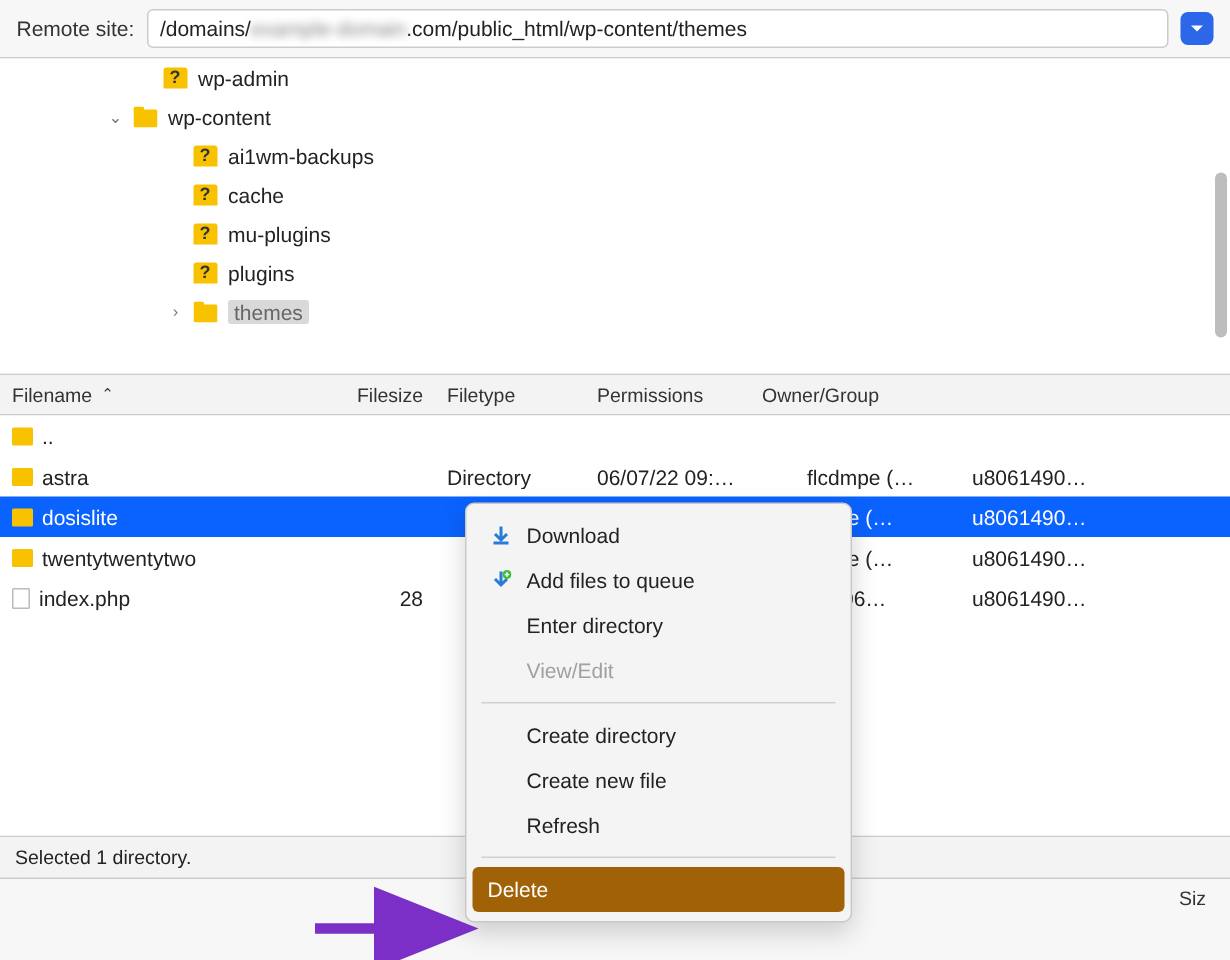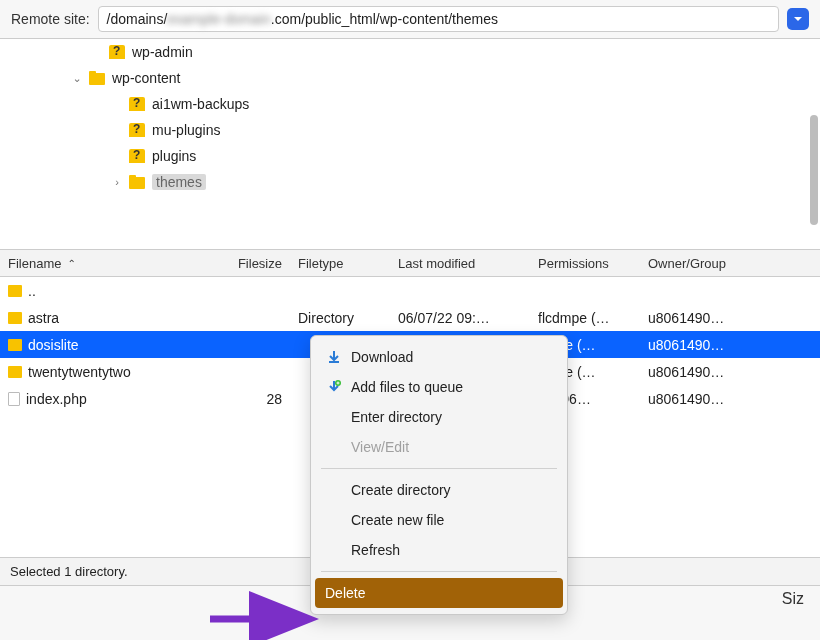--- a/index.html
+++ b/index.html
@@ -29,21 +29,21 @@
   .col.perm { width: 110px; }
   .col.own  { width: 110px; }
   .sort-caret { margin-left: 6px; font-size: 10px; }
   .list-pane { background: #fff; height: 280px; position: relative; }
   .row { display: flex; align-items: center; height: 27px; }
   .row .file-icon { width: 14px; height: 12px; margin-right: 6px; display: inline-block; background: #f8c200; border-radius: 1px; position: relative; }
   .row .file-icon.php { background: #fff; border: 1px solid #bbb; width: 12px; height: 14px; }
   .row.selected { background: #0a63ff; color: #fff; }
   .row.selected .col { color: #fff; }
   .status-bar { padding: 6px 10px; background: #f3f3f3; border-top: 1px solid #ccc; font-size: 13px; }
-  .bottom-bar { height: 26px; border-top: 1px solid #ccc; background: #f7f7f7; display: flex; justify-content: flex-end; align-items: center; padding-right: 16px; font-size: 16px; color: #333; }
+  .bottom-bar { height: 26px; border-top: 1px solid #ccc; background: #f7f7f7; display: flex; justify-content: flex-end; align-items: center; padding-right: 16px; font-size: 13px; color: #333; }
   
   .ctx-menu { position: absolute; left: 310px; top: 335px; width: 258px; background: #f4f4f4; border: 1px solid #c9c9c9; border-radius: 6px; box-shadow: 0 6px 18px rgba(0,0,0,.18); padding: 6px 0; font-size: 14px; }
   .ctx-item { display: flex; align-items: center; padding: 7px 14px; color: #222; }
   .ctx-item.disabled { color: #a0a0a0; }
   .ctx-item.hl { background: #a16207; color: #fff; border-radius: 4px; margin: 0 4px; padding: 7px 10px; }
   .ctx-sep { height: 1px; background: #d0d0d0; margin: 6px 10px; }
   .ctx-icon { width: 18px; margin-right: 8px; display: inline-flex; align-items: center; justify-content: center; }
   
   .arrow-ann { position: absolute; left: 210px; top: 604px; }
   .arrow-ann svg { overflow: visible; }
@@ -87,20 +87,27 @@
         <span class="tree-icon">
           <span class="folder-q"></span>
         </span>
         <span class="tree-label">ai1wm-backups</span>
       </div>
       <div class="tree-item" style="padding-left: 110px;">
         <span class="expander"></span>
         <span class="tree-icon">
           <span class="folder-q"></span>
         </span>
+        <span class="tree-label">cache</span>
+      </div>
+      <div class="tree-item" style="padding-left: 110px;">
+        <span class="expander"></span>
+        <span class="tree-icon">
+          <span class="folder-q"></span>
+        </span>
         <span class="tree-label">mu-plugins</span>
       </div>
       <div class="tree-item" style="padding-left: 110px;">
         <span class="expander"></span>
         <span class="tree-icon">
           <span class="folder-q"></span>
         </span>
         <span class="tree-label">plugins</span>
       </div>
       <div class="tree-item" style="padding-left: 110px;">
@@ -117,21 +124,20 @@
   <div class="scrollbar"></div>
 </div>
 
 <div class="list-header">
   <div class="col name">
       <span>Filename</span>
       <span class="sort-caret">⌃</span>
     </div>
   <div class="col size">Filesize</div>
   <div class="col type">Filetype</div>
-  <div class="col mod">Last modified</div>
   <div class="col perm">Permissions</div>
   <div class="col own">Owner/Group</div>
 </div>
 
 <div class="list-pane">
   <div id="rows-root">
       <div class="row">
         <div class="col name">
           <span class="file-icon "></span>
           <span>..</span>

